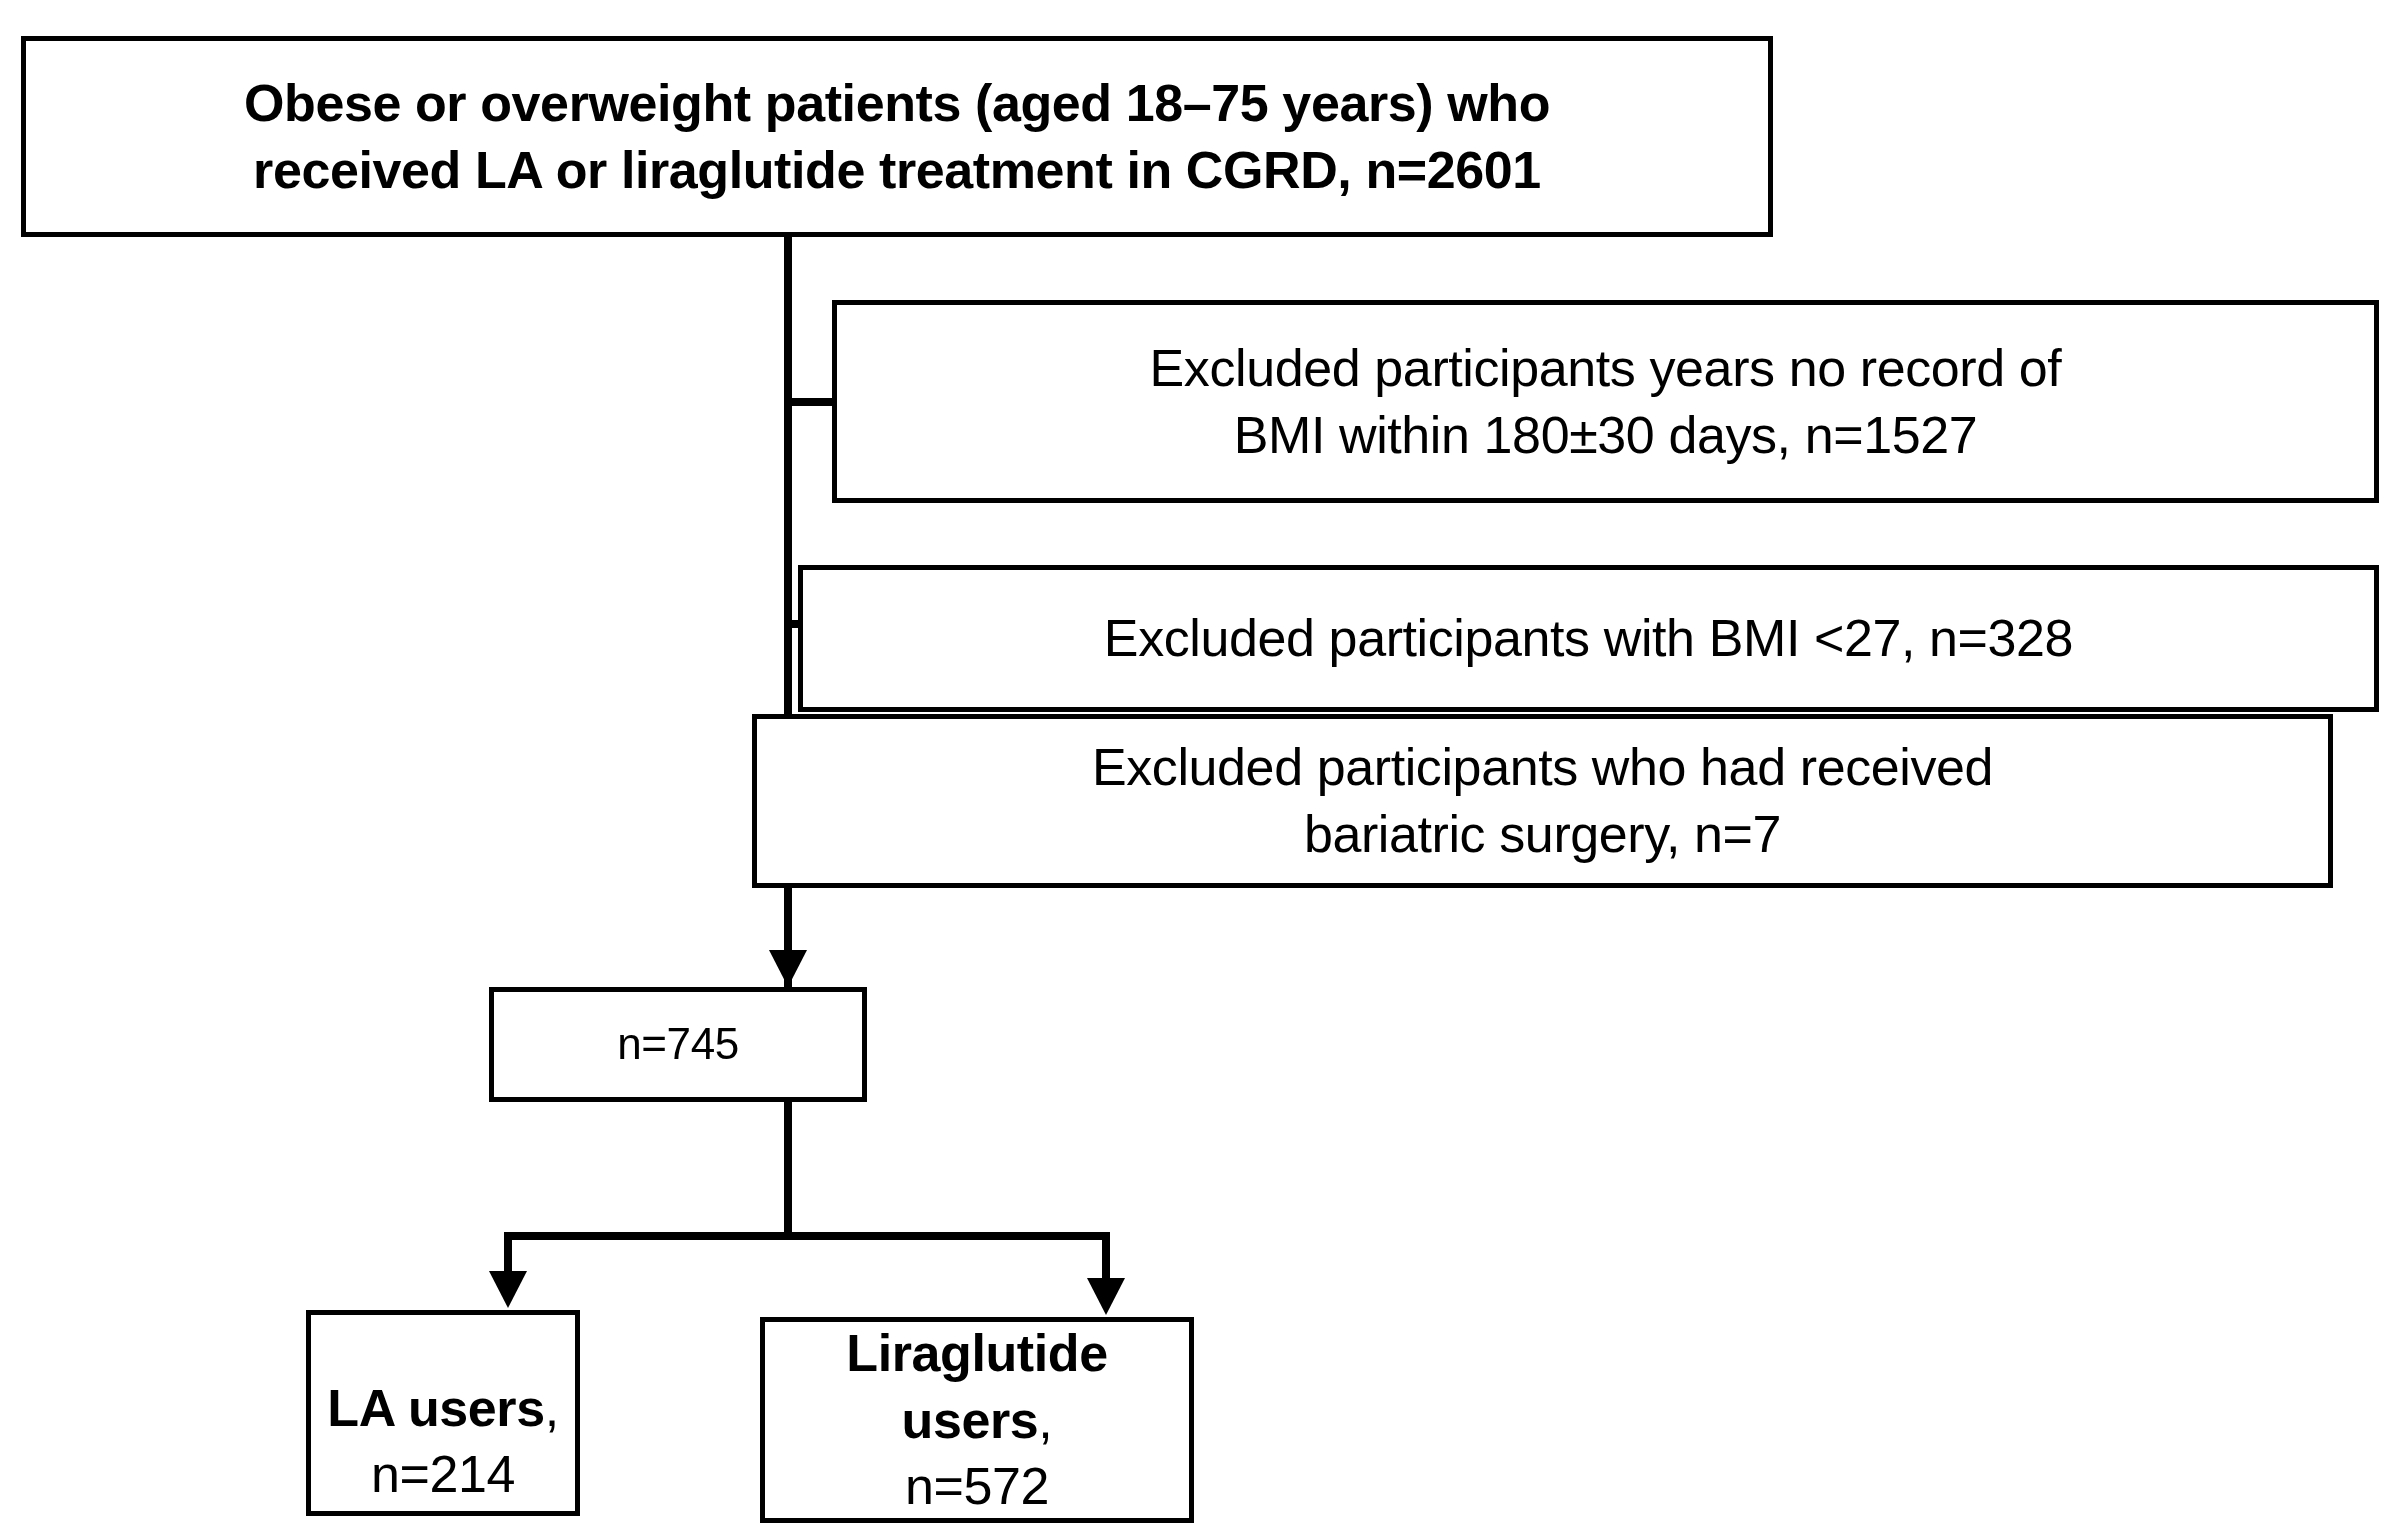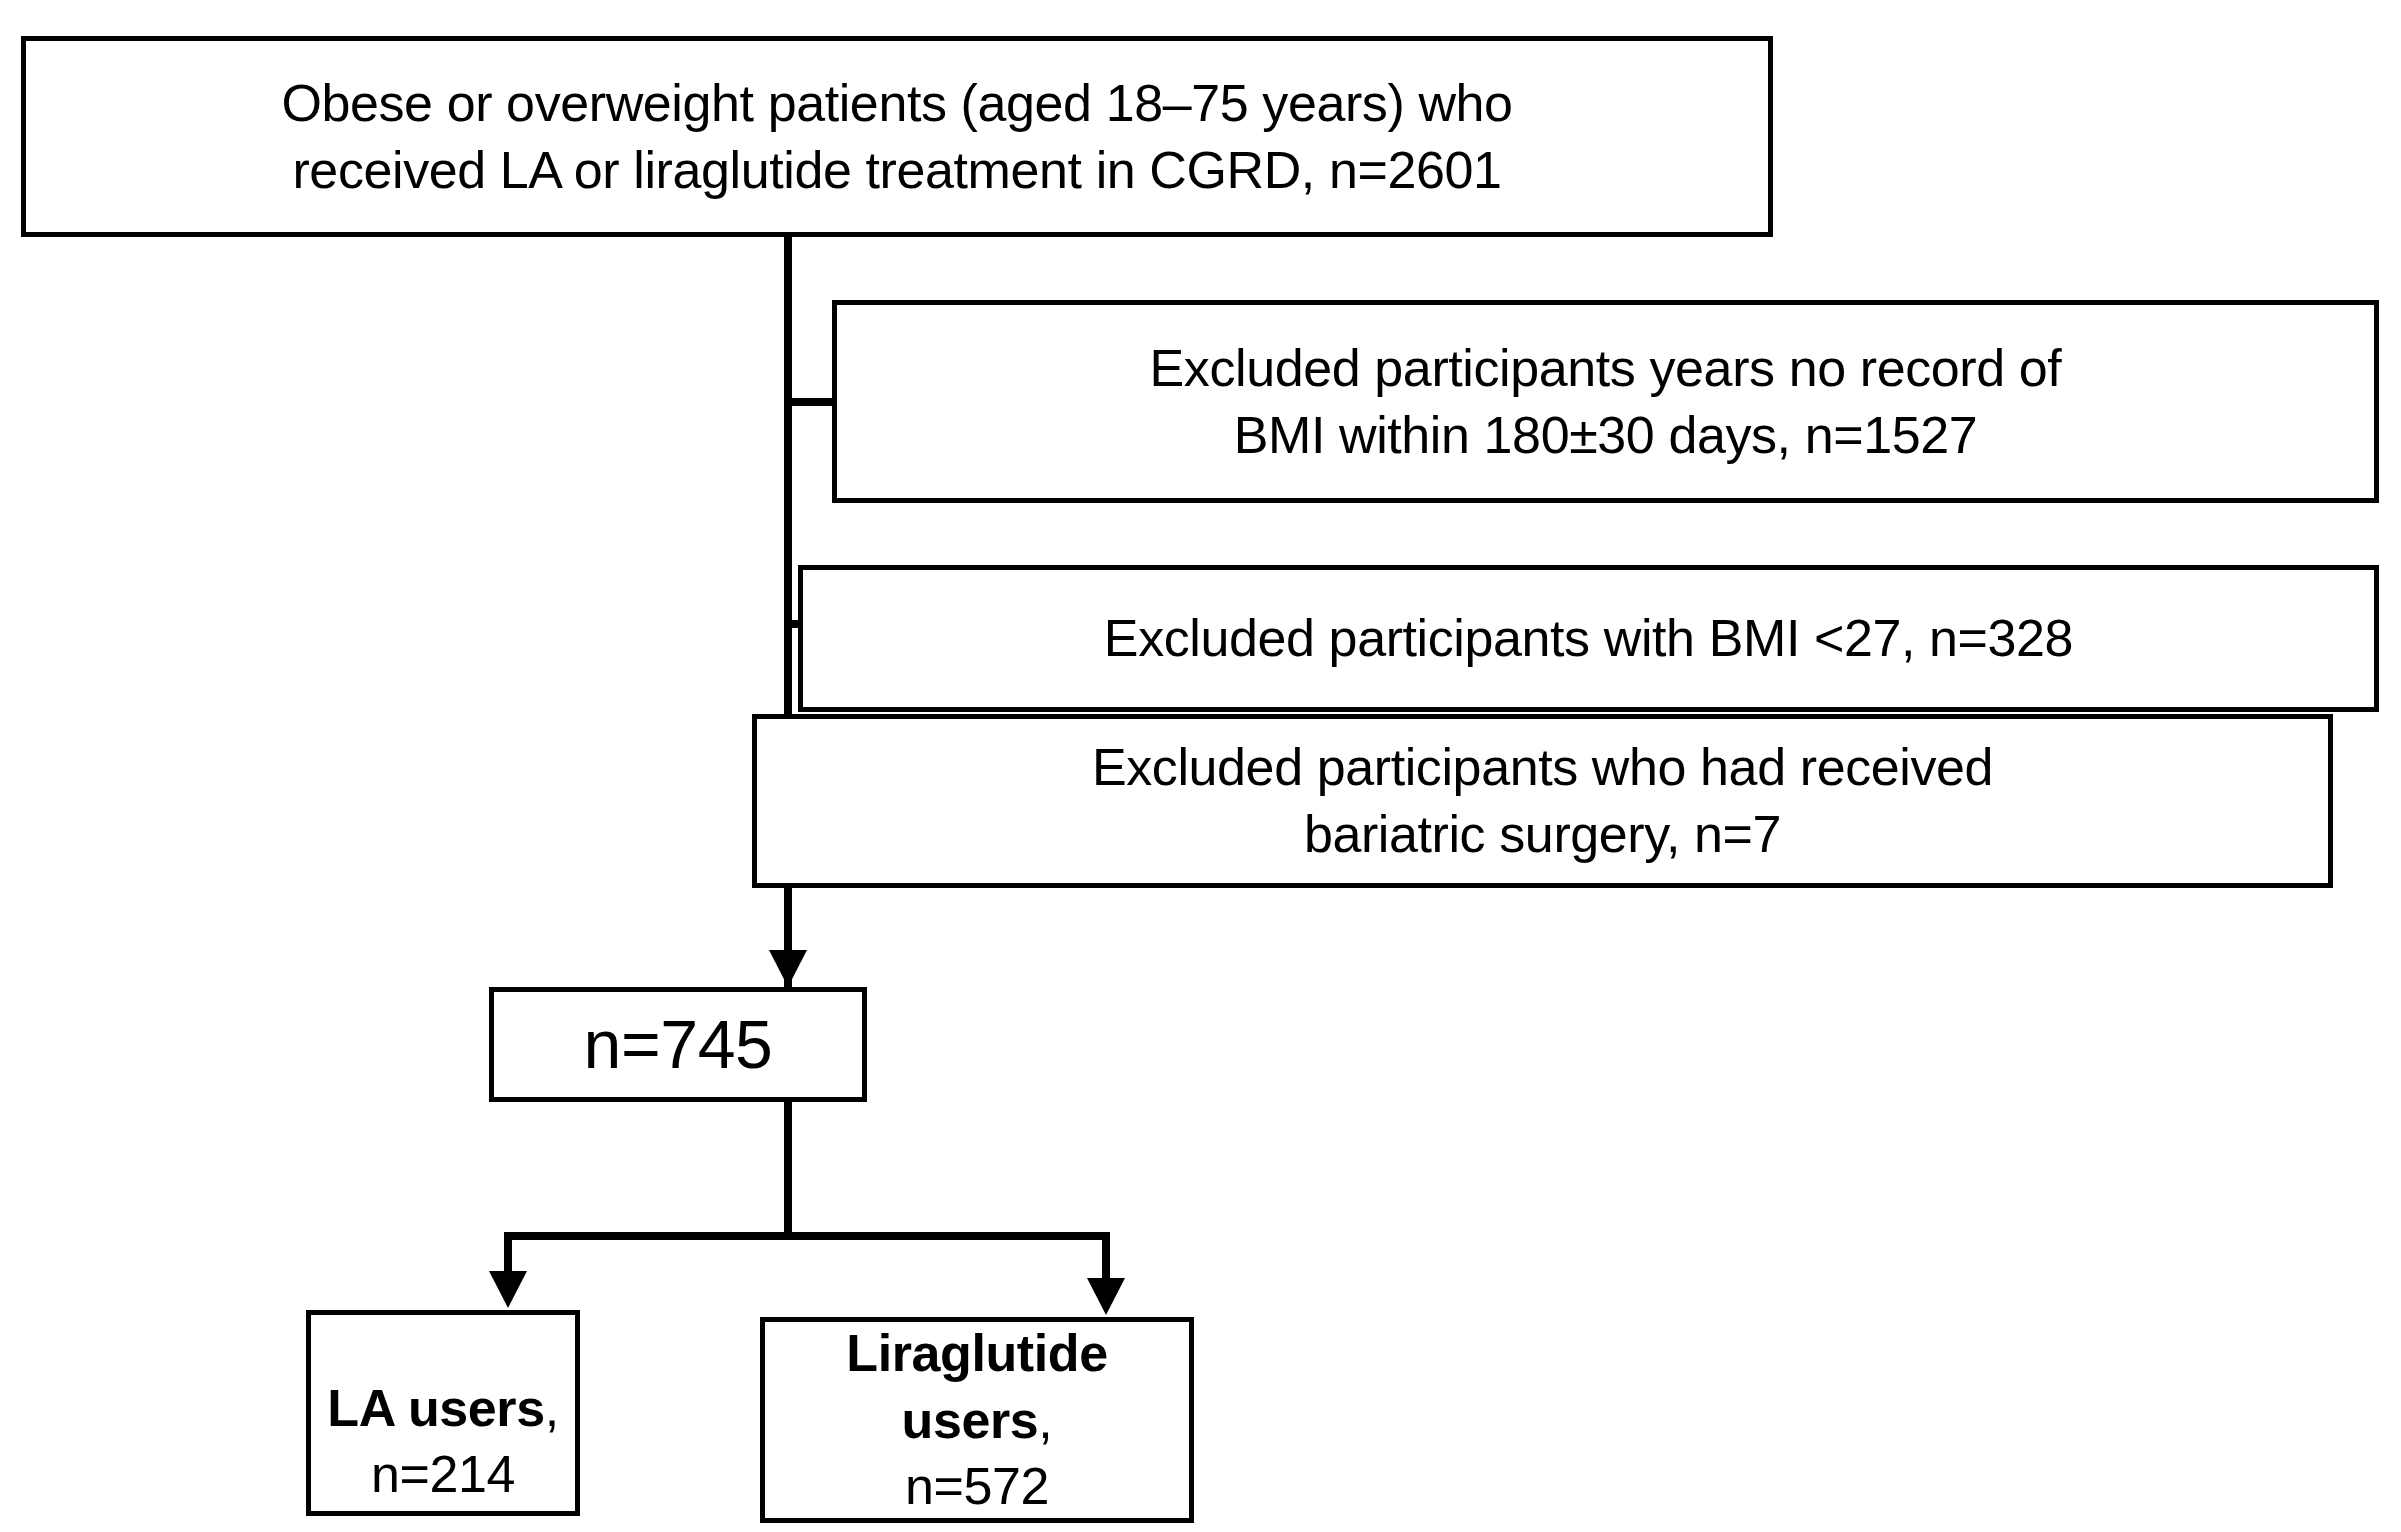--- a/index.html
+++ b/index.html
@@ -30,29 +30,29 @@
     font-size: 52px;
     letter-spacing: -0.4px;
     padding: 3.4px 15.2px;
   }
 
   .box .inner {
     width: 100%;
   }
 
   
-  #box-source   { left: 21px;   top: 36px;   width: 1752px; height: 201px; }
+  #box-source   { left: 21px;   top: 36px;   width: 1752px; height: 201px; font-weight: bold; }
   #box-excl-1   { left: 832px;  top: 300px;  width: 1547px; height: 203px; }
   #box-excl-2   { left: 798px;  top: 565px;  width: 1581px; height: 147px; }
   #box-excl-3   { left: 752px;  top: 714px;  width: 1581px; height: 174px; }
   #box-total    { left: 489px;  top: 987px; width: 378px;  height: 115px; }
   #box-la       { left: 306px;  top: 1310px; width: 274px;  height: 206px; align-items: flex-end; }
   #box-lira     { left: 760px;  top: 1317px; width: 434px;  height: 206px; }
 
-  #box-total .inner { font-size: 68px; }
+  #box-total .inner { font-size: 44px; }
 
   .grp-label { font-weight: bold; }
 
   
   .vline {
     position: absolute;
     background: #000000;
     width: 7.6px;
   }
   .hline {

